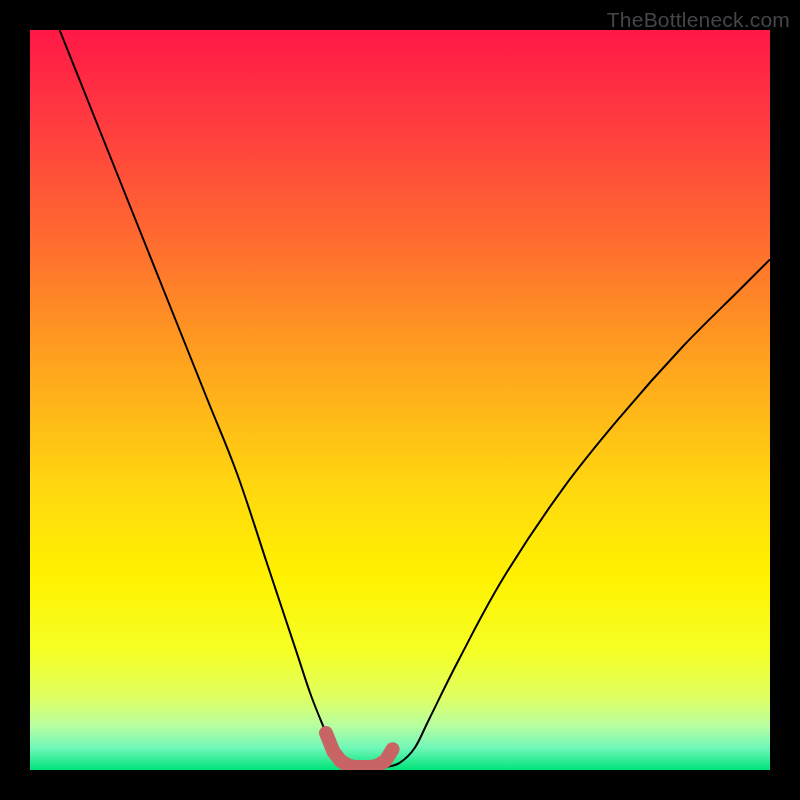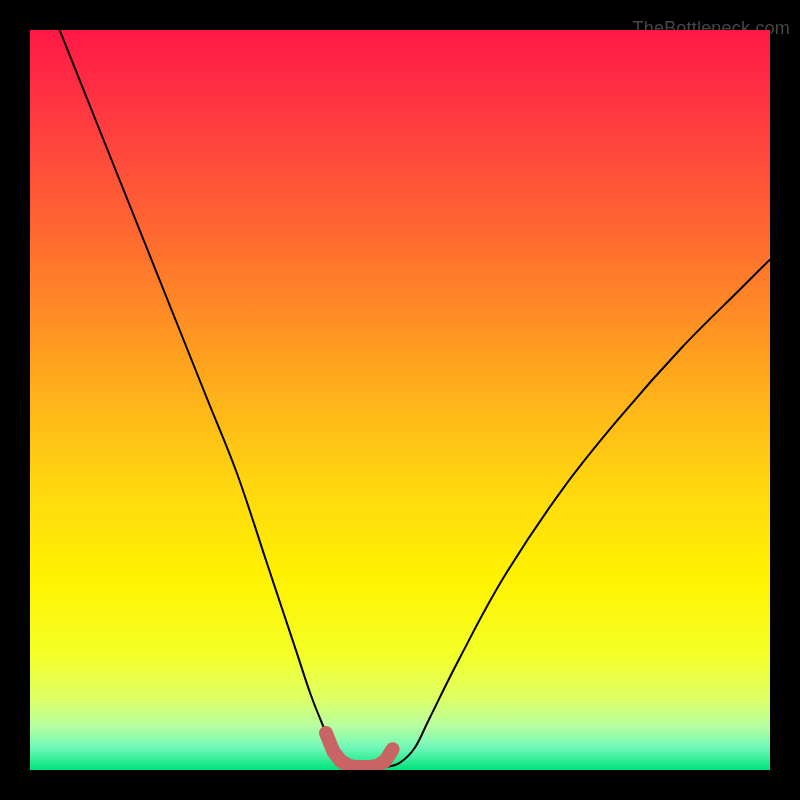--- a/index.html
+++ b/index.html
@@ -21,24 +21,24 @@
   }
   .plot-area {
     position: absolute;
     top: 30px;
     left: 30px;
     width: 740px;
     height: 740px;
   }
   .watermark {
     position: absolute;
-    top: 18px;
+    top: 8px;
     right: 10px;
     color: #44464a;
-    font-size: 18px;
+    font-size: 21px;
     font-weight: 500;
     letter-spacing: 0.2px;
   }
   svg {
     display: block;
   }
 </style>
 </head>
 <body>
 

